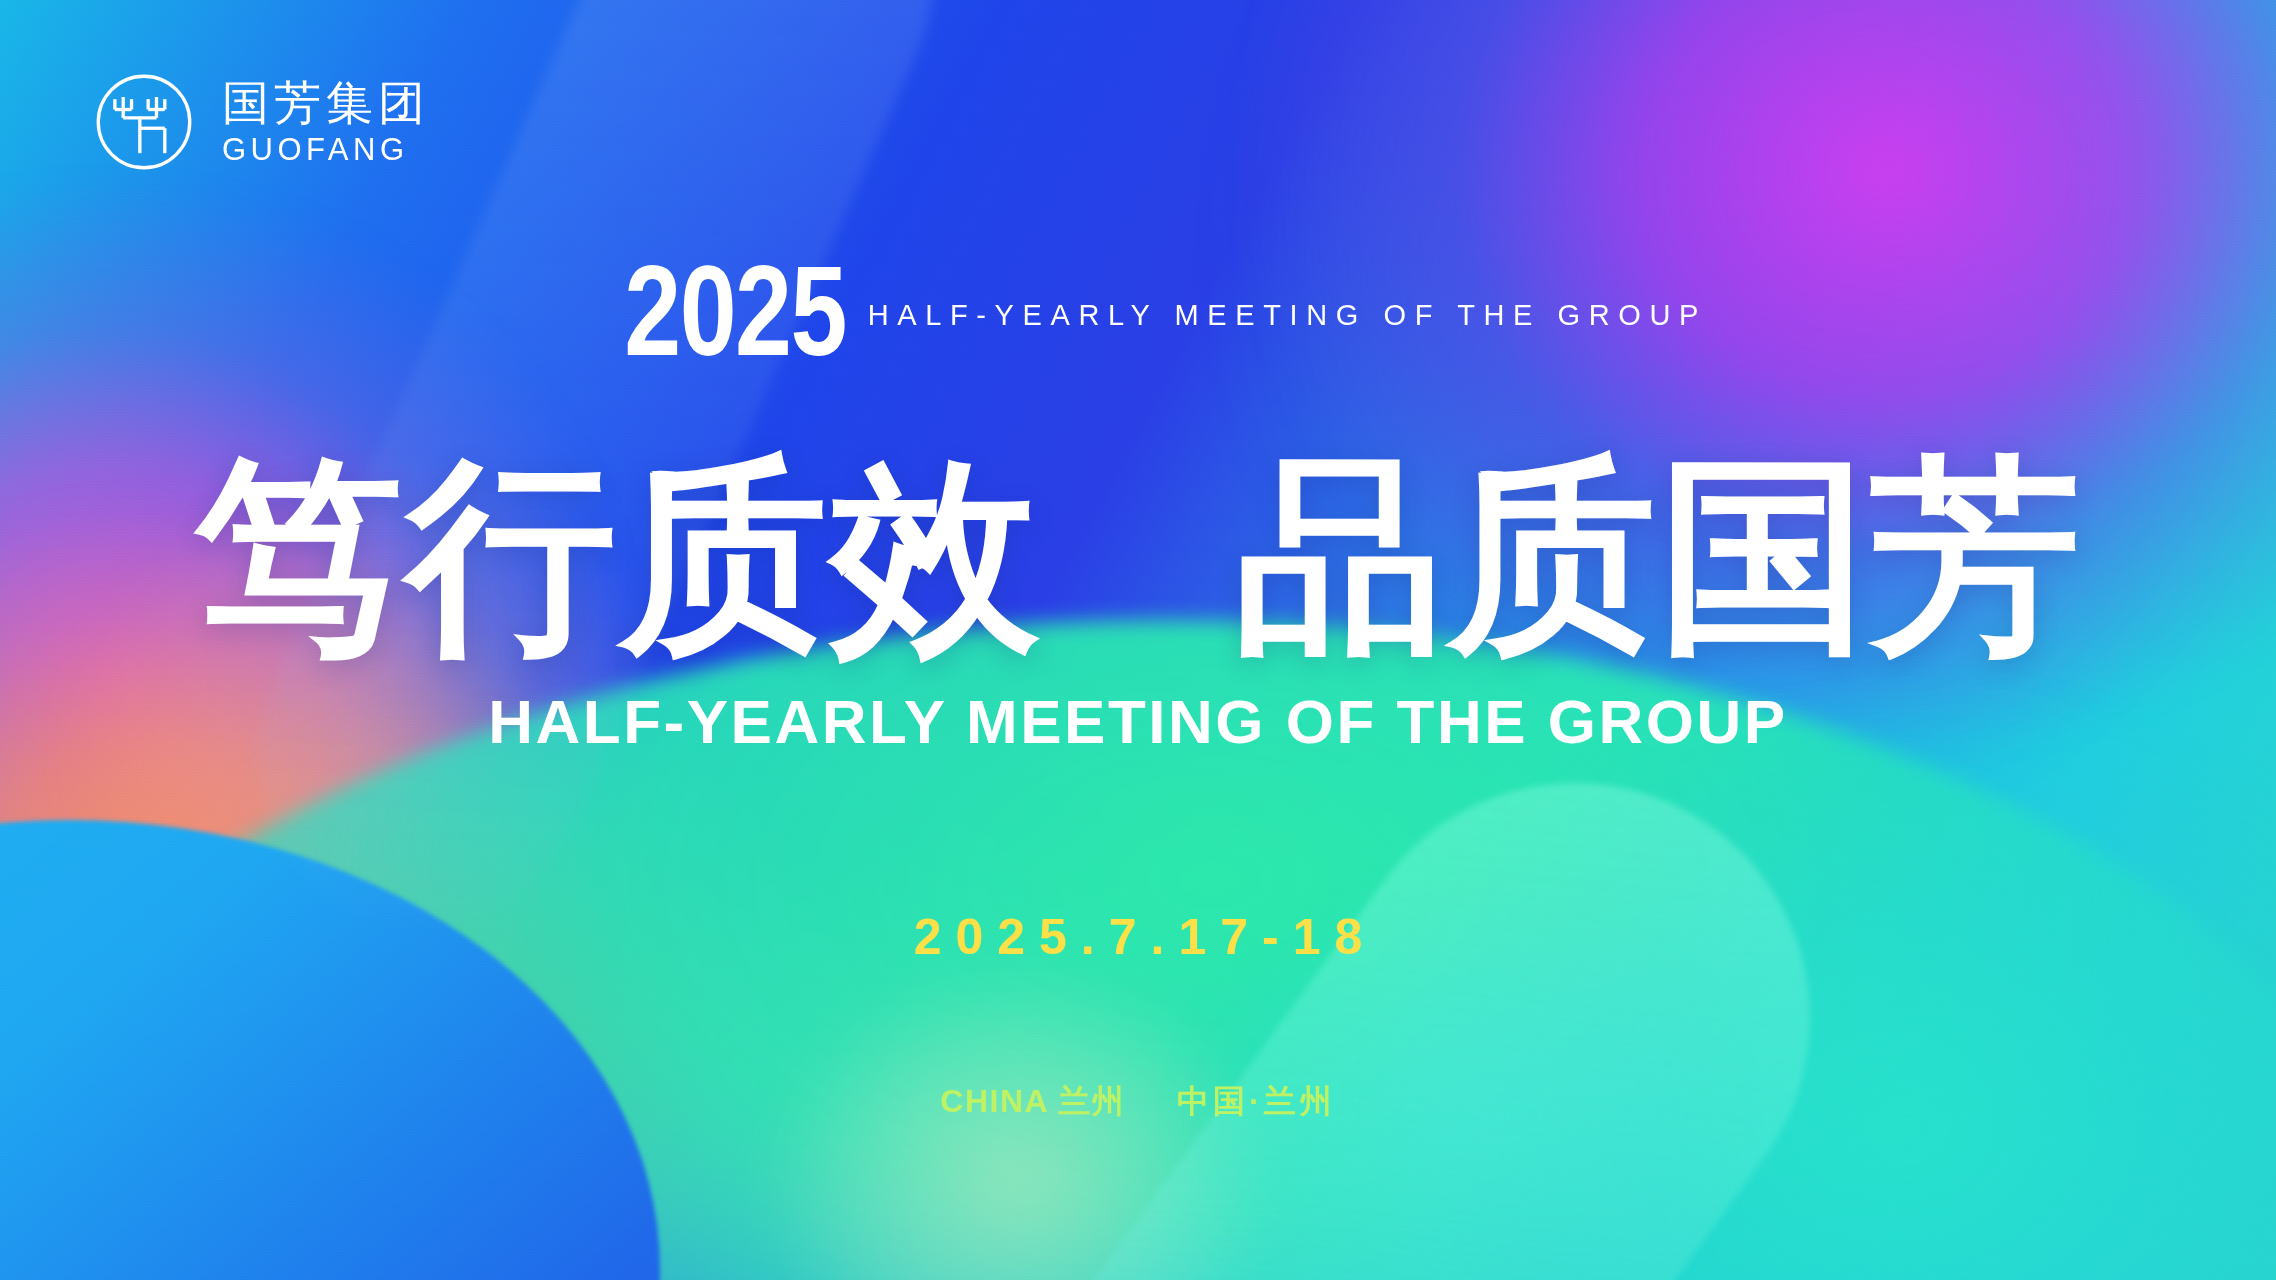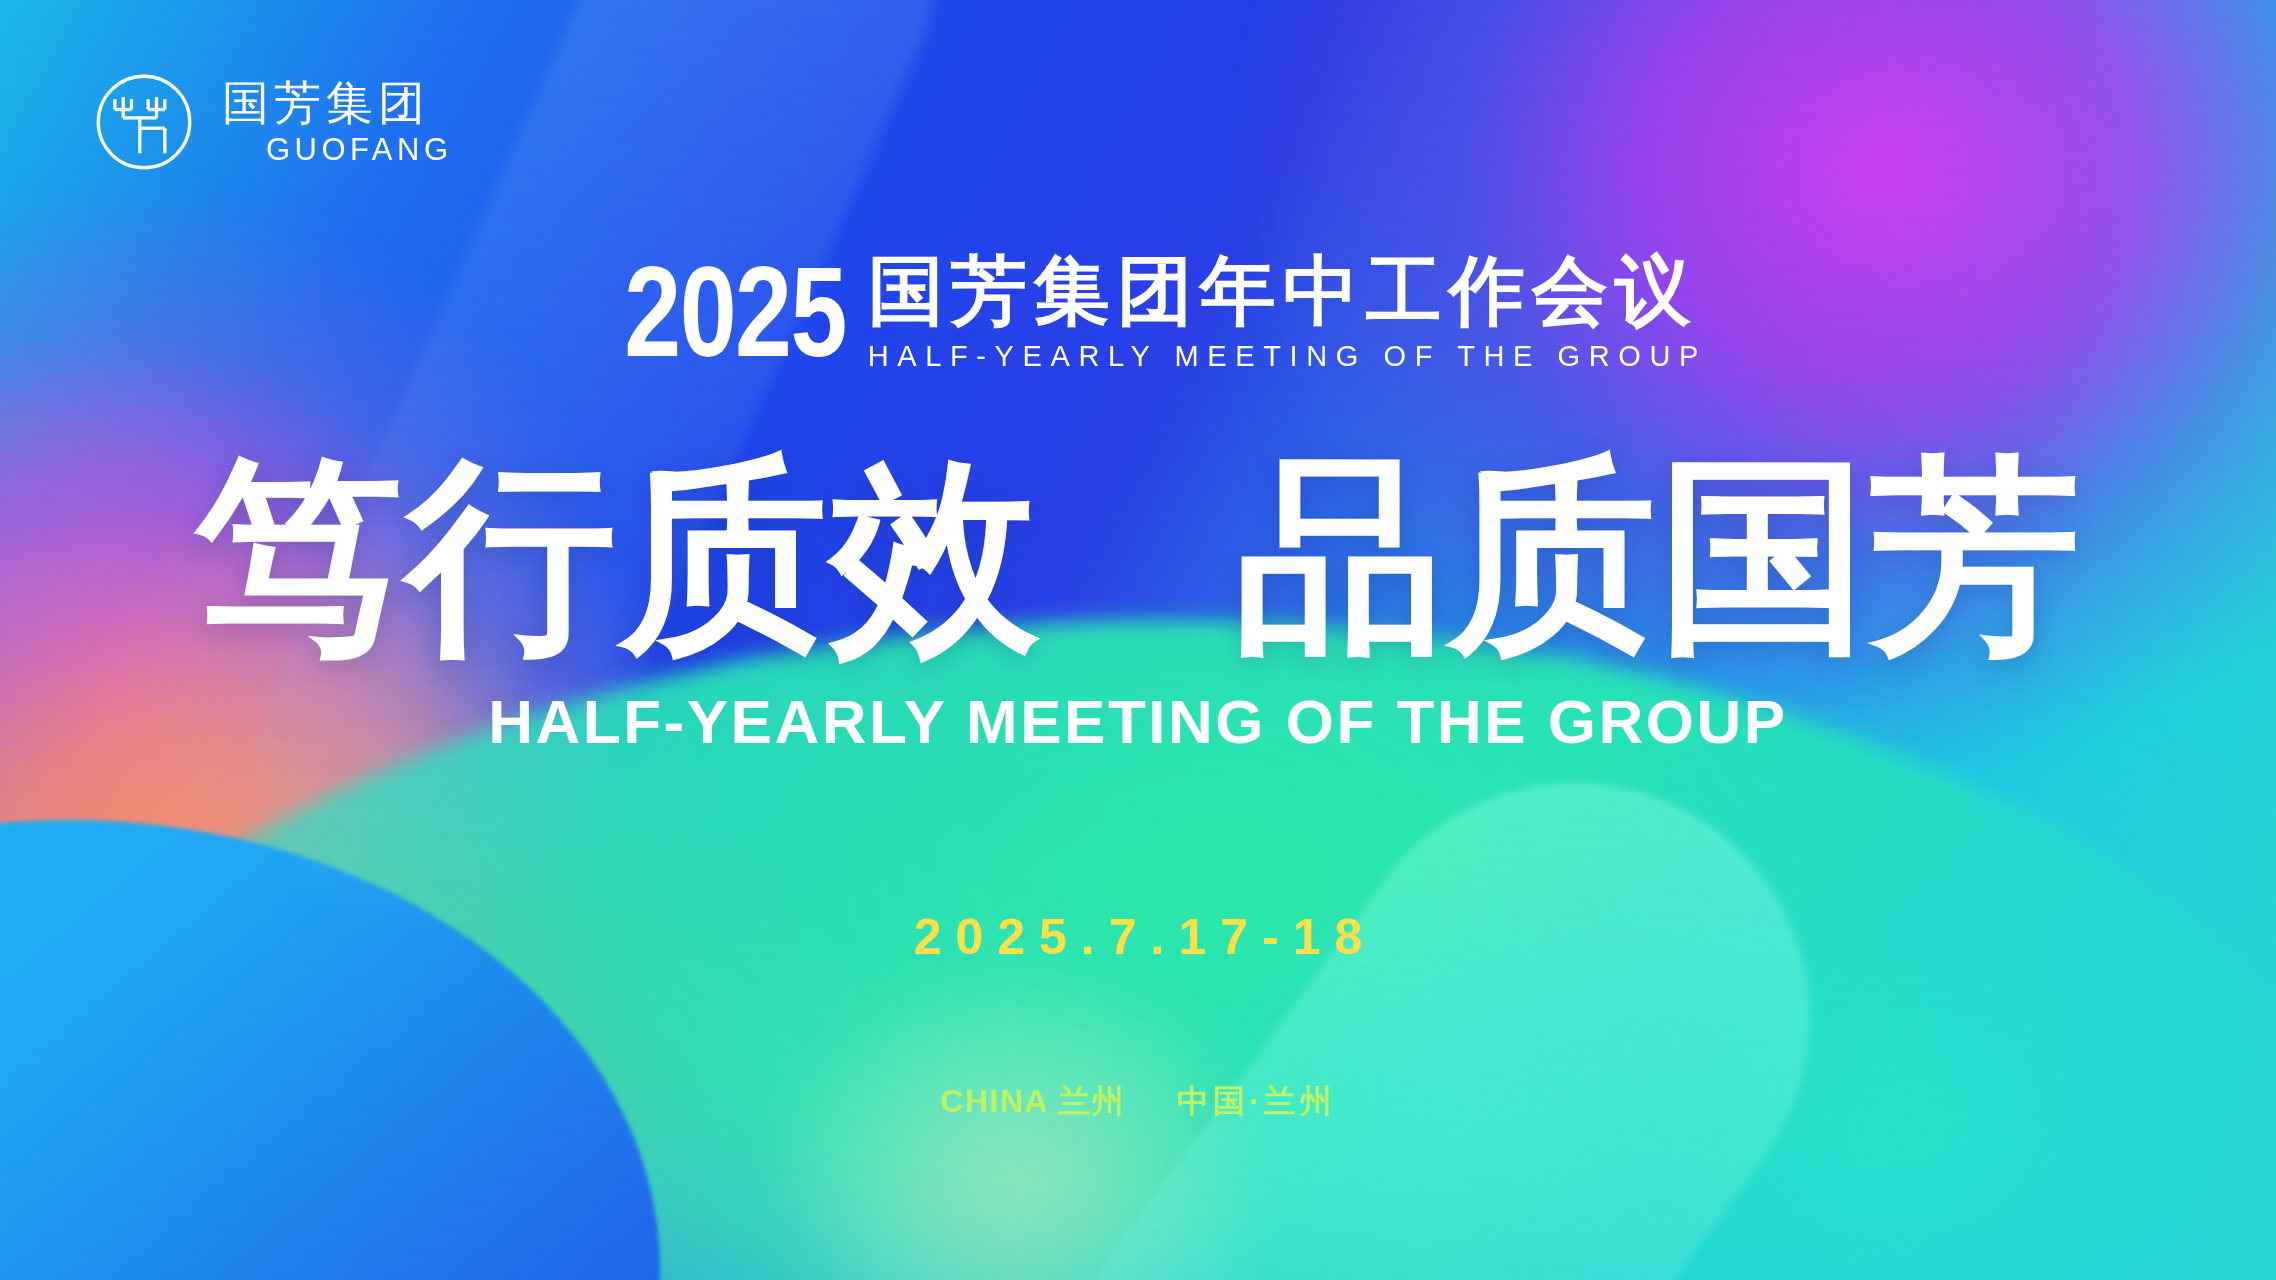--- a/index.html
+++ b/index.html
@@ -294,21 +294,20 @@
     font-family: "Liberation Serif", "DejaVu Serif", serif;
   }
   .logo-en {
     margin-top: 7px;
     font-size: 31px;
     font-weight: 400;
     letter-spacing: 4.5px;
     color: #ffffff;
     white-space: nowrap;
     font-family: "Liberation Sans", sans-serif;
-    margin-left: 44px;
   }
 
   
   .stock-info {
     position: absolute;
     right: 92px;
     top: 66px;
     text-align: right;
     color: #ffffff;
     line-height: 1.34;
@@ -483,21 +482,20 @@
       <div class="logo-words">
         <div class="logo-cn">国芳集团</div>
         <div class="logo-en">GUOFANG</div>
       </div>
     </div>
 
 
     <div class="event-title">
       <div class="event-year">2025</div>
       <div class="event-title-right">
-        <div class="event-title-cn">国芳集团年中工作会议</div>
         <div class="event-title-en">HALF-YEARLY MEETING OF THE GROUP</div>
       </div>
     </div>
 
     <div class="headline">
       <div class="headline-cn">
         <span>笃行质效</span>
         <span class="gap"></span>
         <span>品质国芳</span>
       </div>

